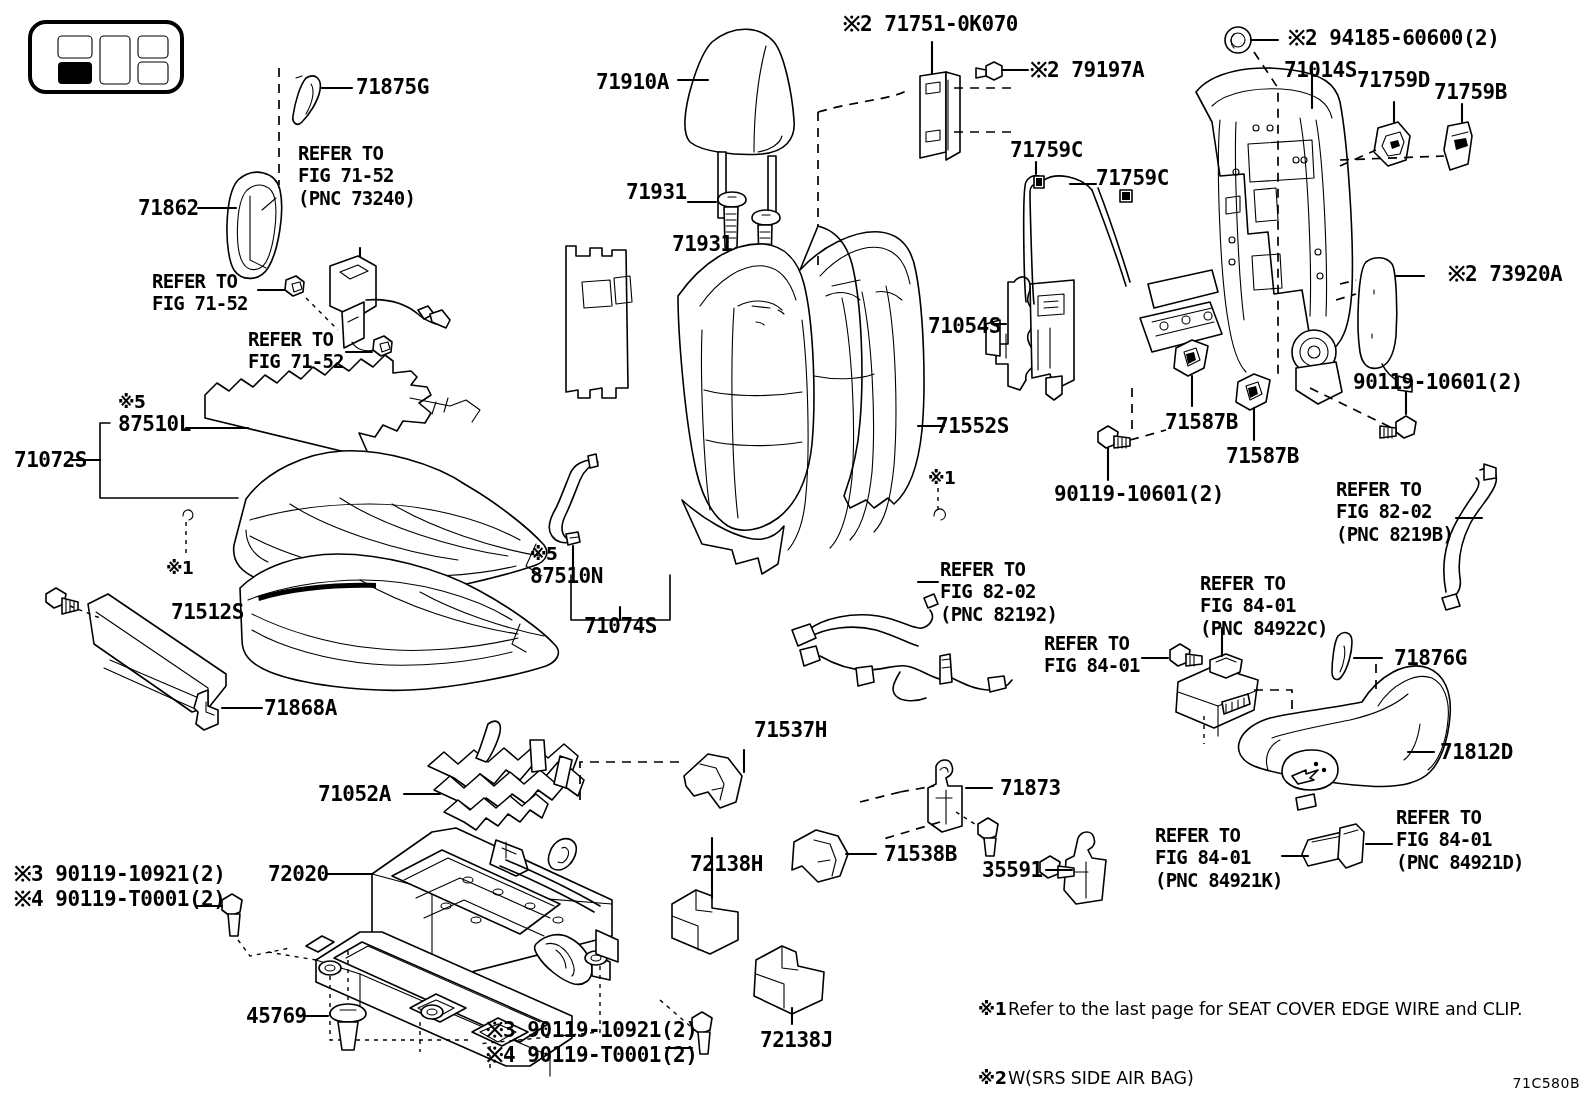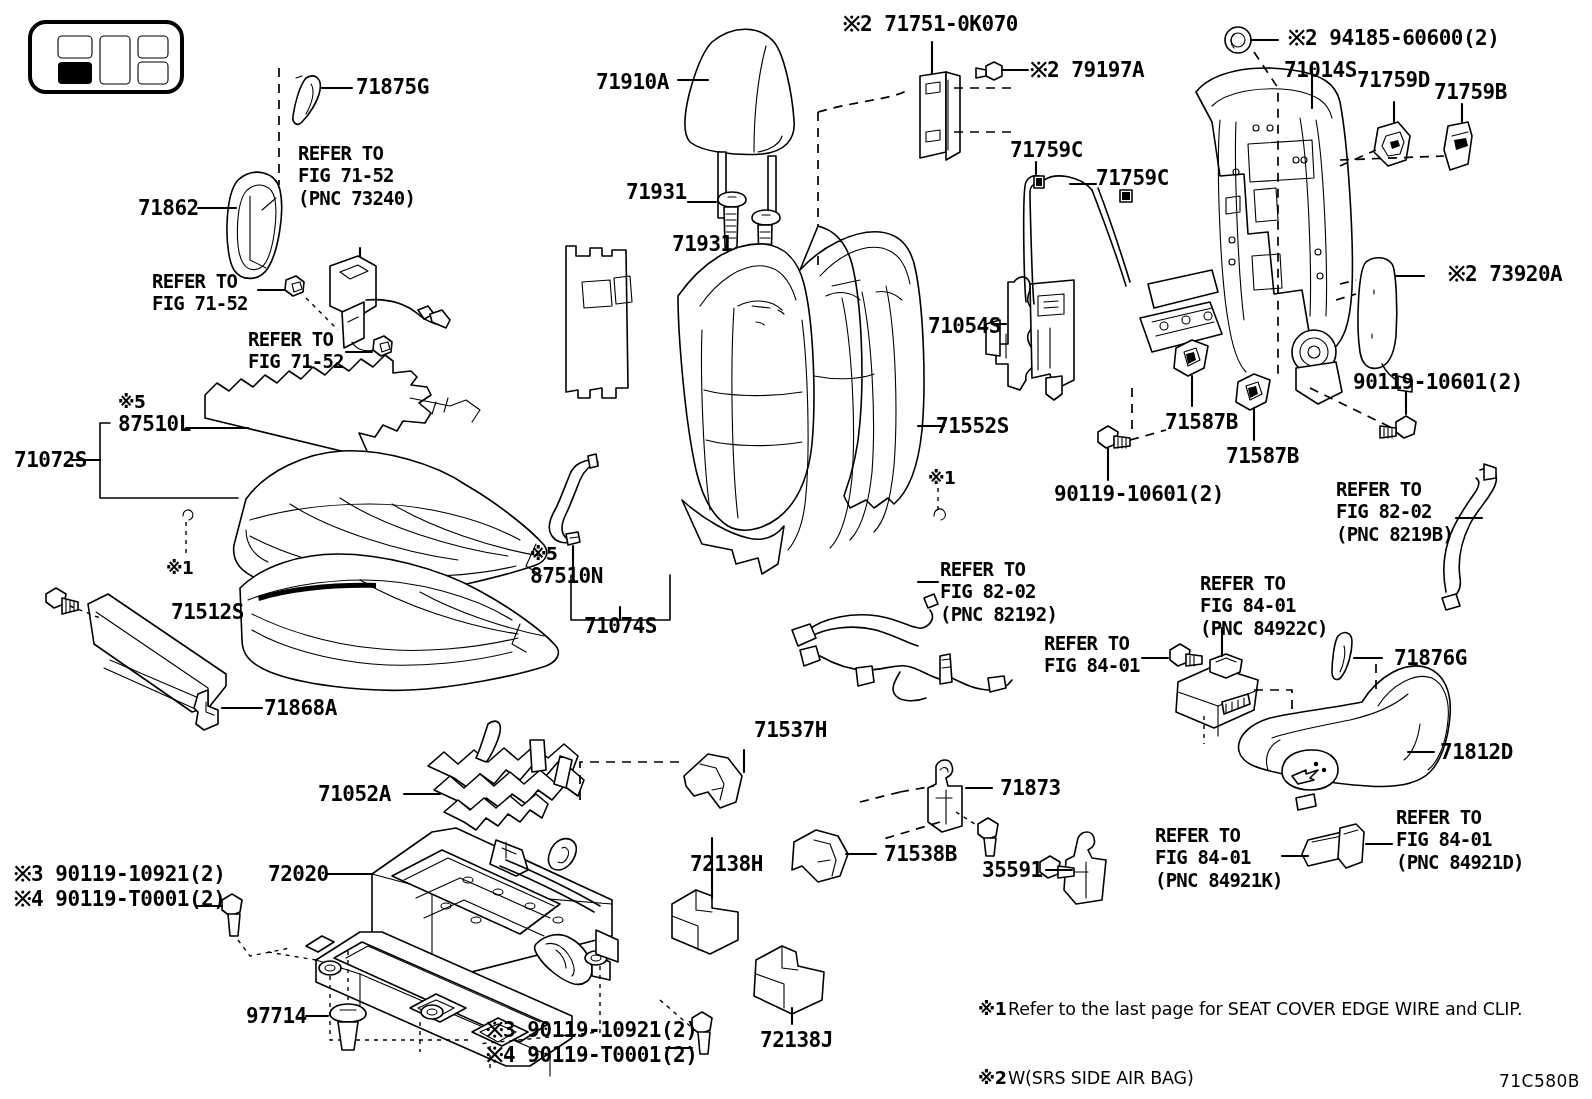--- a/index.html
+++ b/index.html
@@ -52,21 +52,21 @@
   }
   #legend .row { display: block; }
   #legend .mk {
     display: inline-block; width: 30px;
     font-weight: bold;
   }
   #figcode {
     position: absolute;
     right: 12px; bottom: 8px;
     font-family: "DejaVu Sans", "Liberation Sans", sans-serif;
-    font-size: 17px;
+    font-size: 14px;
     font-weight: normal;
     letter-spacing: 0.5px;
   }
 </style>
 </head>
 <body>
 
 <div id="sheet">
 
   <svg id="artwork" viewBox="0 0 1592 1099">
@@ -665,21 +665,21 @@
   <div class="lbl" style="left:1440px; top:740px;">71812D</div>
 
   <div class="lbl" style="left:710px; top:718px;margin-left:44px;">71537H</div>
   <div class="lbl" style="left:318px; top:782px;">71052A</div>
   <div class="lbl" style="left:268px; top:862px;">72020</div>
   <div class="lbl" style="left:884px; top:842px;">71538B</div>
   <div class="lbl" style="left:690px; top:852px;">72138H</div>
   <div class="lbl" style="left:760px; top:1028px;">72138J</div>
   <div class="lbl" style="left:1000px; top:776px;">71873</div>
   <div class="lbl" style="left:982px; top:858px;">35591</div>
-  <div class="lbl" style="left:246px; top:1004px;">97714</div>
+  <div class="lbl" style="left:246px; top:1004px;">45769</div>
 
   <div class="lbl" style="left:14px;  top:862px;">※3 90119-10921(2)
 ※4 90119-T0001(2)</div>
   <div class="lbl" style="left:486px; top:1018px;">※3 90119-10921(2)
 ※4 90119-T0001(2)</div>
 
   <div id="legend">
     <span class="row"><span class="mk">※1</span><span>Refer to the last page for SEAT COVER EDGE WIRE and CLIP.</span></span>
     <span class="row"><span class="mk">※2</span><span>W(SRS SIDE AIR BAG)</span></span>
     

